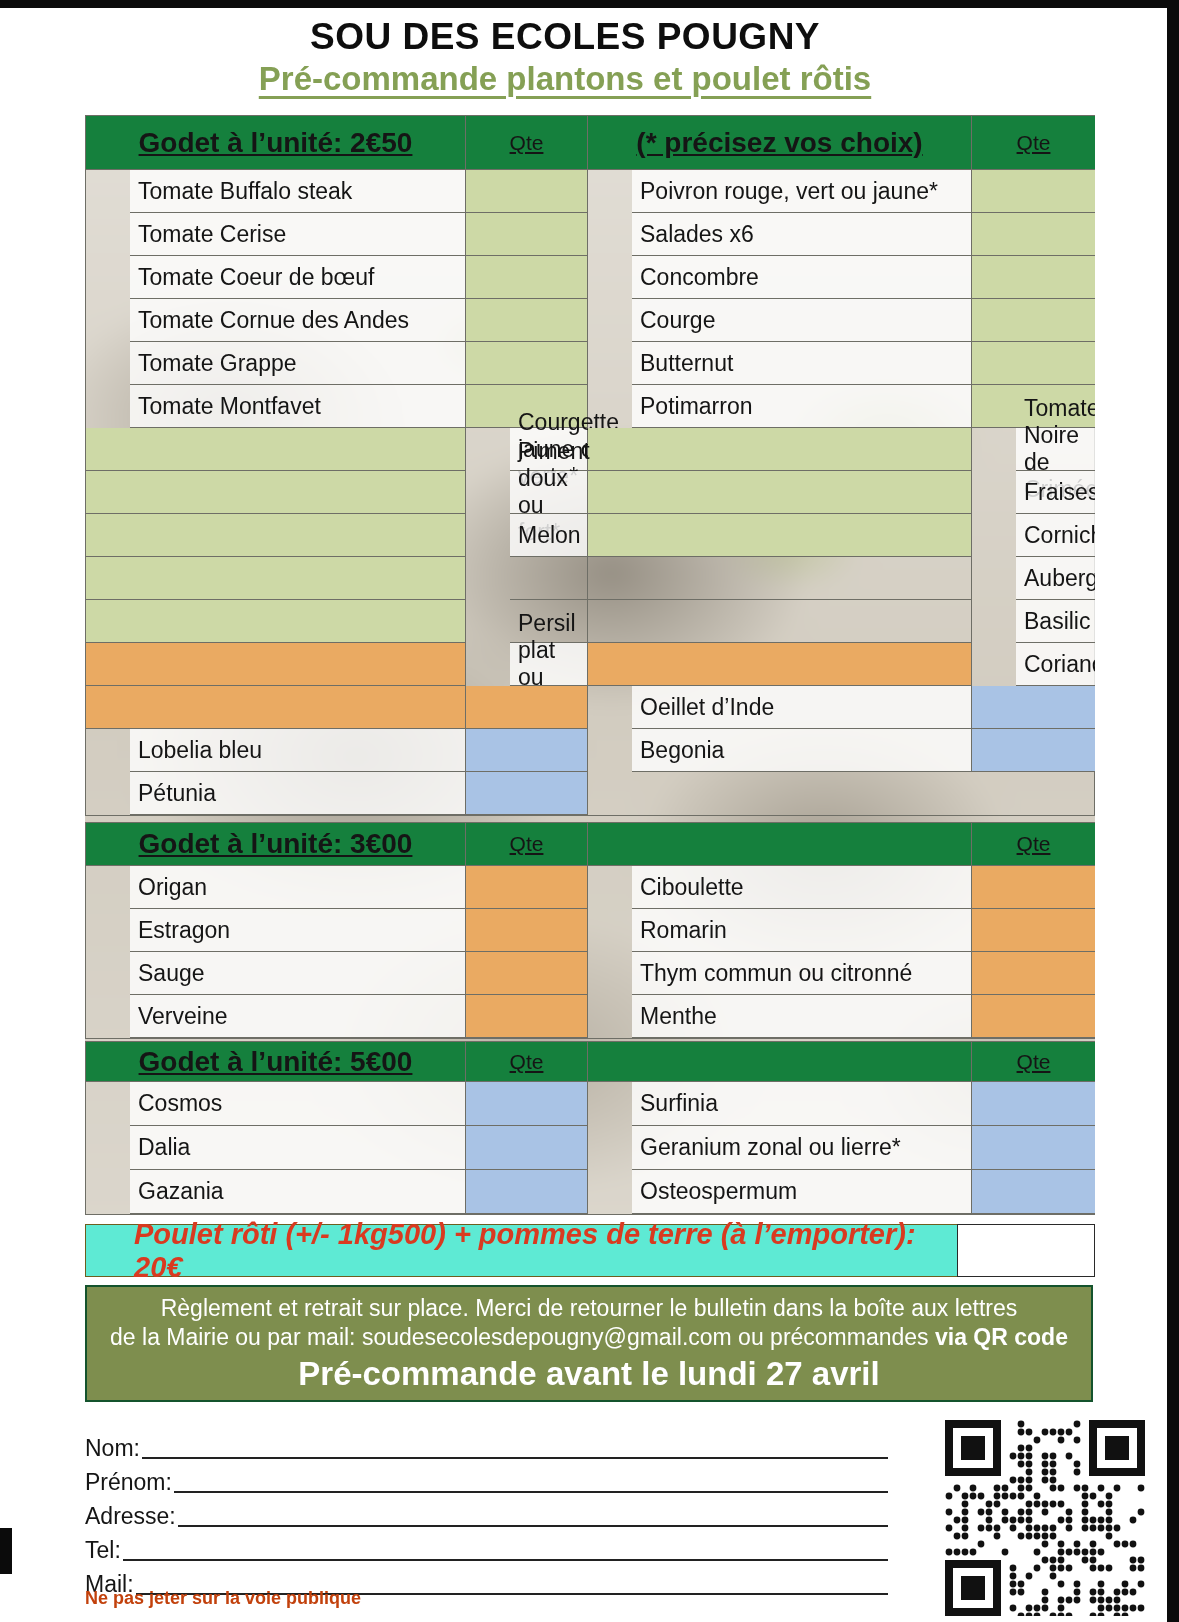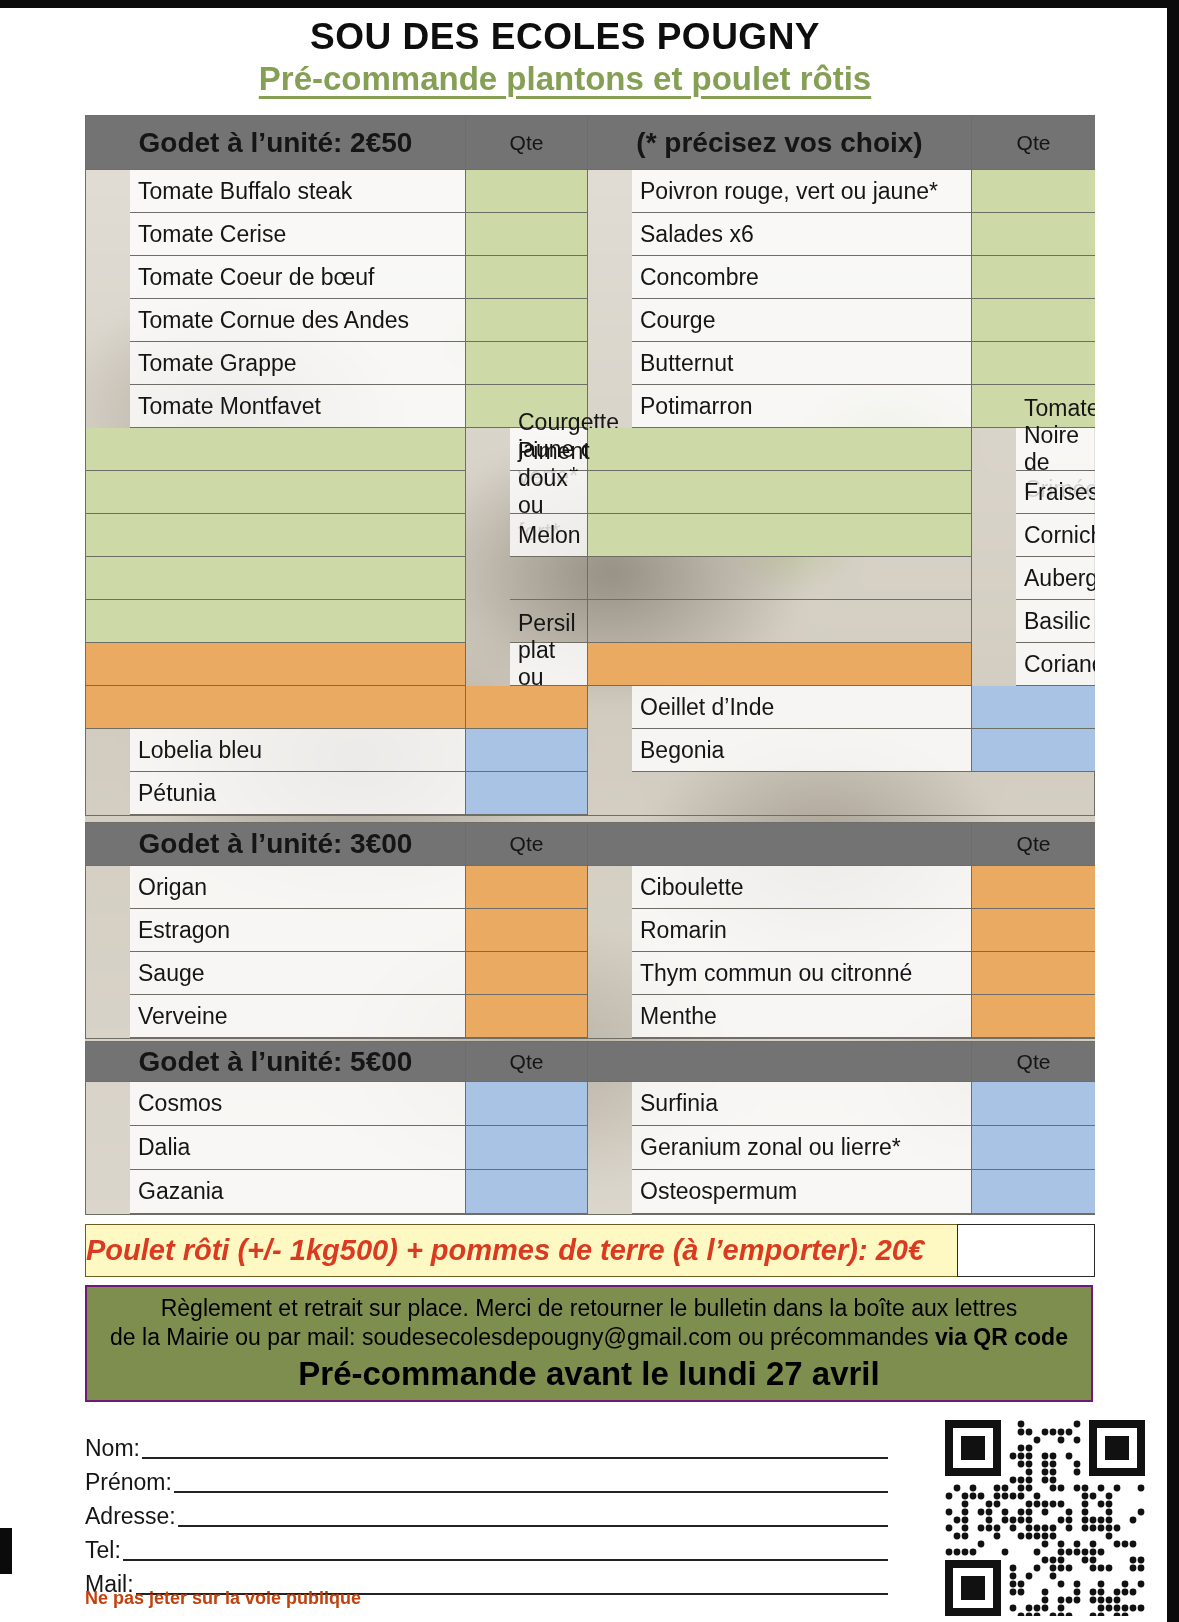--- a/index.html
+++ b/index.html
@@ -29,39 +29,39 @@
       radial-gradient(ellipse 280px 190px at 72% 66%, rgba(104,95,80,.42), transparent 66%),
       radial-gradient(ellipse 320px 210px at 45% 84%, rgba(132,122,105,.38), transparent 66%),
       radial-gradient(ellipse 200px 140px at 88% 86%, rgba(140,132,116,.35), transparent 66%),
       linear-gradient(180deg,#e2ded6 0%,#d2ccc0 55%,#dbd6cc 100%);}
   .tsec{position:absolute;left:0;width:1010px;display:grid;
         grid-template-columns:380px 122px 384px 124px;
         border:1px solid #6e6e66;box-sizing:border-box;}
   .s0{top:0;} .s1{top:707px;} .s2{top:926px;}
   .tsec > div{box-sizing:border-box;border-right:1px solid #6e6e66;border-bottom:1px solid #6e6e66;
               display:flex;align-items:center;}
-  .hcell{background:#737373;justify-content:center;}
+  .hcell{background:#15803d;justify-content:center;text-decoration:underline;}
   .hcell.big{font-size:28px;font-weight:bold;}
   .hcell.qteh{font-size:21px;}
   .s0 .hcell{height:54px;} .s1 .hcell{height:43px;} .s2 .hcell{height:40px;}
   .s0 .cell{height:43px;} .s1 .cell{height:43px;} .s2 .cell{height:44px;}
   .cell.item{font-size:23px;padding-left:8px;margin-left:44px;}
   .cell.overlay{background:rgba(255,255,255,.80);}
   .cell.clearbg{background:transparent;}
   .qte.green{background:#cdd9a6;} .qte.orange{background:#eaaa62;}
   .qte.blue{background:#a9c3e5;}  .qte.none{background:transparent;}
 
-  .yellow-banner{position:absolute;left:85px;top:1224px;width:873px;height:53px;background:#fef9c3;
-     border:1px solid #6d5e1f;box-sizing:border-box;display:flex;align-items:center;justify-content:flex-start;}
+  .yellow-banner{position:absolute;left:85px;top:1224px;width:873px;height:53px;background:#5eead4;
+     border:1px solid #6d5e1f;box-sizing:border-box;display:flex;align-items:center;justify-content:flex-start;padding-left:48px;}
   .yellow-banner span{font-size:29px;font-weight:bold;font-style:italic;color:#d93a20;}
   .yellow-qte-box{position:absolute;left:957px;top:1224px;width:138px;height:53px;background:#ffffff;
      border:1px solid #2a2a2a;box-sizing:border-box;}
 
   .green-banner{position:absolute;left:85px;top:1285px;width:1008px;height:117px;background:#7e8e4e;
-     border:2px solid #701a75;box-sizing:border-box;text-align:center;color:#000000;overflow:hidden;}
+     border:2px solid #14532d;box-sizing:border-box;text-align:center;color:#ffffff;overflow:hidden;}
   .gb-line{font-size:23px;line-height:29px;}
   .gb-line:first-child{margin-top:7px;}
   .gb-deadline{font-size:33px;font-weight:bold;margin-top:3px;}
 
   .form-fields{position:absolute;left:85px;top:1428px;width:803px;}
   .frow{display:flex;align-items:flex-end;height:34px;}
   .flabel{font-size:23px;white-space:nowrap;}
   .fline{flex:1;border-bottom:2px solid #222;margin:0 0 3px 2px;height:1px;}
 
   .footer-note{position:absolute;left:85px;top:1588px;font-size:18px;font-weight:bold;color:#c2410c;}

